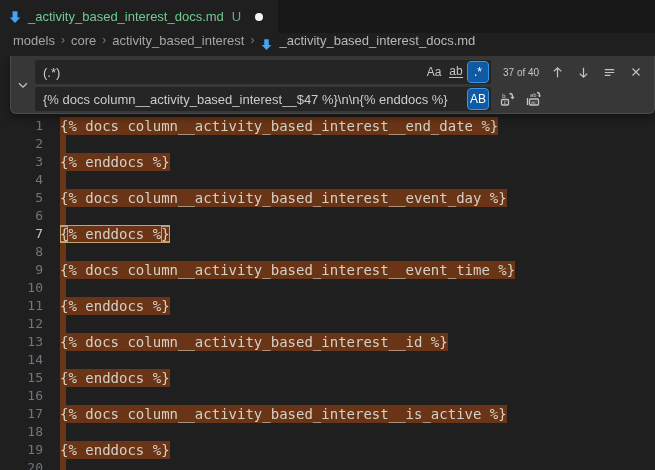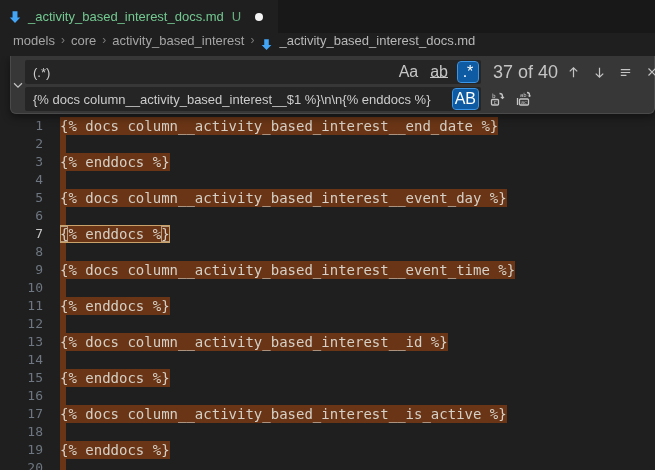--- a/index.html
+++ b/index.html
@@ -40,24 +40,24 @@
   .find-widget{position:absolute;top:0;left:10px;right:0;height:58px;background:var(--widget-bg);
     border:1px solid #4a4a4a;border-top:none;border-radius:0 0 6px 6px;box-shadow:0 3px 9px rgba(0,0,0,.45);
     display:flex;z-index:5;}
   .toggle-col{width:24px;display:flex;align-items:center;justify-content:center;cursor:pointer;color:#c5c5c5;}
   .fw-rows{flex:1;display:flex;flex-direction:column;gap:3px;padding:4px 8px 4px 0;}
   .fw-row{display:flex;align-items:center;height:24px;}
   .fw-input{width:456px;height:24px;background:var(--input-bg);border-radius:2px;display:flex;align-items:center;
     padding:0 3px 0 8px;font-size:13px;color:var(--fg);overflow:hidden;}
   .fw-input .query{flex:1;white-space:nowrap;overflow:hidden;}
   .opt{min-width:20px;height:20px;padding:0 2px;border-radius:3px;display:flex;align-items:center;justify-content:center;
-    font-size:16px;color:#c5c5c5;margin-left:8px;cursor:pointer;flex:0 0 auto;}
+    font-size:12px;color:#c5c5c5;margin-left:2px;cursor:pointer;flex:0 0 auto;}
   .opt.active{background:var(--toggle-bg);outline:1px solid var(--toggle-border);color:#fff;}
   .ww{border-bottom:1px solid currentColor;line-height:11px;}
-  .results{margin-left:12px;font-size:18px;color:#c5c5c5;white-space:nowrap;}
+  .results{margin-left:12px;font-size:10px;color:#c5c5c5;white-space:nowrap;}
   .fw-spacer{flex:1;}
   .icon-btn{width:21px;height:21px;display:flex;align-items:center;justify-content:center;border-radius:3px;cursor:pointer;margin-left:5px;flex:0 0 auto;}
   .icon-btn svg{stroke:#c5c5c5;fill:none;stroke-width:1.3;}
   .rep-icn svg text{fill:#c5c5c5;stroke:none;font-family:"DejaVu Sans Mono",monospace;}
 </style>
 </head>
 <body>
 
 <div class="tab-bar">
   <div class="tab">
@@ -207,21 +207,21 @@
         </span>
         <span class="icon-btn">
           <svg width="14" height="14" viewBox="0 0 16 16">
               <path d="M4 4l8 8M12 4l-8 8"></path>
             </svg>
         </span>
       </div>
 
       <div class="fw-row">
         <div class="fw-input">
-          <span class="query">{% docs column__activity_based_interest__$1 %}\n\n{% enddocs %}</span>
+          <span class="query">{% docs column__activity_based_interest__$47 %}\n\n{% enddocs %}</span>
           <span class="opt active">AB</span>
         </div>
         <span class="icon-btn rep-icn">
           <svg width="16" height="16" viewBox="0 0 16 16">
             <text x="3" y="6.5" font-size="6">b</text>
             <path d="M10.5 2.5c2 0 3 1 3 2.8V7"></path>
               <path d="M11.8 5.8l1.7 1.7 1.5-1.7" stroke-width="1.1"></path>
             <rect x="2.5" y="8.5" width="7" height="5.5" rx="1"></rect>
             <text x="4.5" y="13" font-size="5.5">c</text>
           </svg>

